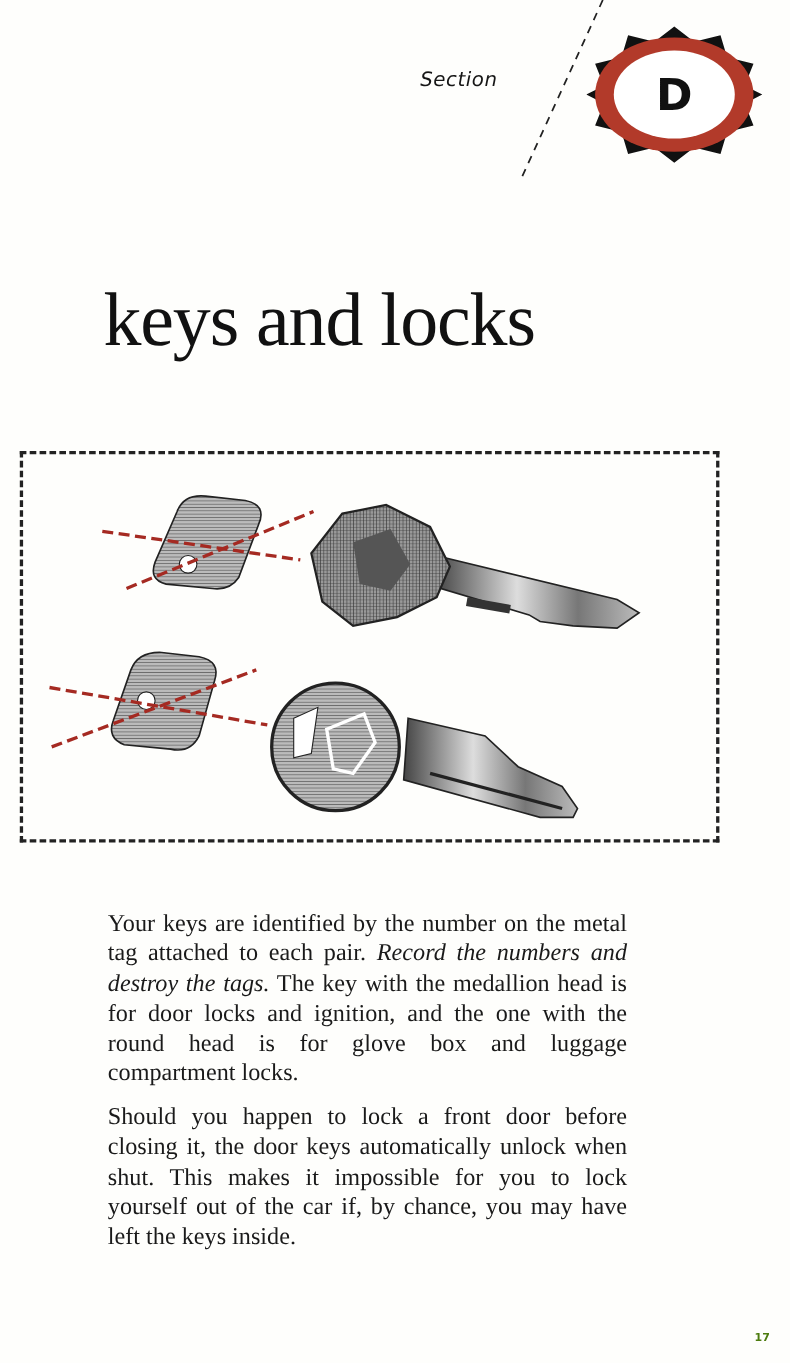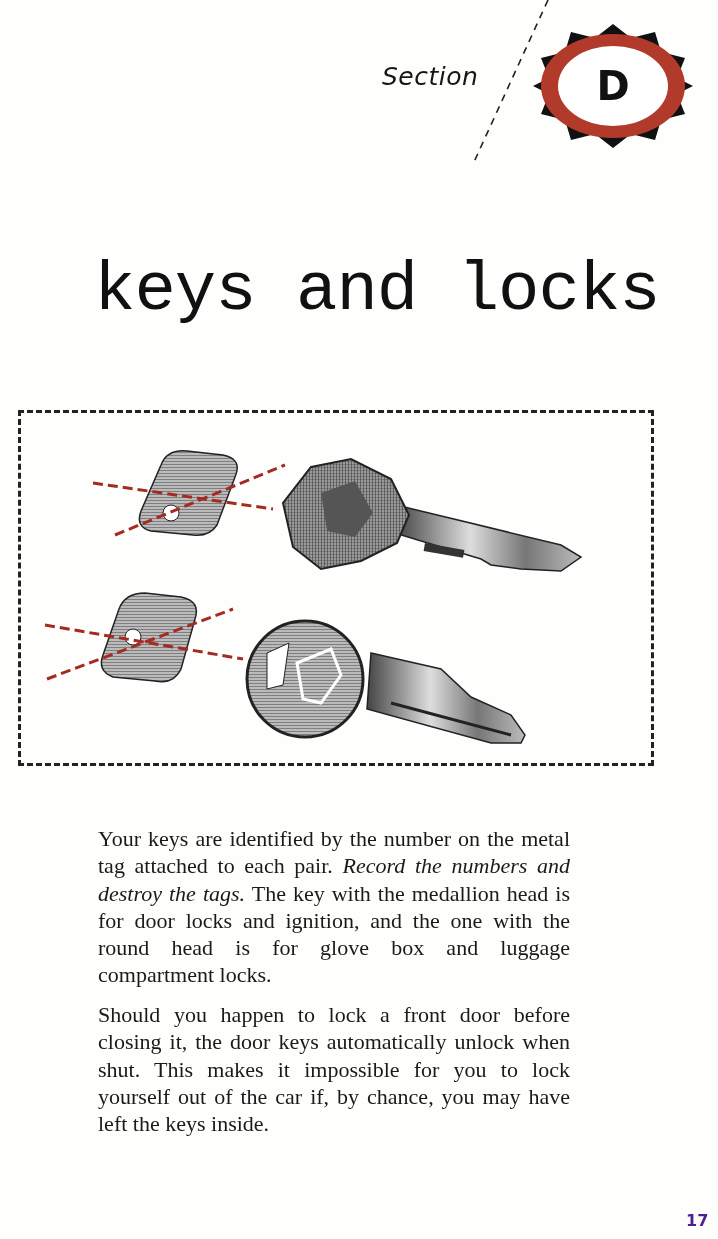--- a/index.html
+++ b/index.html
@@ -1,27 +1,27 @@
 <!DOCTYPE html>
 <html><head>
 <meta charset="utf-8">
 <style>
   html, body { margin:0; padding:0; }
   body { width:718px; height:1239px; background:#fefefc; position:relative; overflow:hidden; font-family:"DejaVu Serif", serif; color:#151515; }
-  .section-label { position:absolute; left:382px; top:62px; font-family:"DejaVu Sans", sans-serif; font-size:25px; font-style:italic; color:#161616; letter-spacing:0.5px; }
+  .section-label { position:absolute; left:382px; top:62px; font-family:"DejaVu Sans", sans-serif; font-size:18px; font-style:italic; color:#161616; letter-spacing:0.5px; }
   .slash { position:absolute; left:0; top:0; }
   .badge { position:absolute; left:533px; top:22px; width:160px; height:128px; }
-  .title { position:absolute; left:94px; top:252px; font-family:Liberation Mono, monospace; font-size:69px; color:#111; letter-spacing:-1px; white-space:nowrap; }
+  .title { position:absolute; left:94px; top:252px; font-family:Liberation Serif, serif; font-size:69px; color:#111; letter-spacing:-1px; white-space:nowrap; }
   .figure-box { position:absolute; left:18px; top:410px; width:636px; height:356px; border:3px dashed #222; box-sizing:border-box; }
   .figure-svg { position:absolute; left:0; top:0; }
   .body-text { position:absolute; left:98px; width:472px; font-family:"Liberation Serif", serif; font-size:22px; line-height:27.3px; text-align:justify; color:#1a1a1a; margin:0; }
   .p1 { top:825px; }
   .p2 { top:1001px; }
   .body-text em { font-style:italic; }
-  .page-number { position:absolute; left:686px; top:1211px; font-family:"DejaVu Sans", sans-serif; font-weight:bold; font-size:16px; color:#4c1d95; }
+  .page-number { position:absolute; left:686px; top:1211px; font-family:"DejaVu Sans", sans-serif; font-weight:bold; font-size:10px; color:#4d7c0f; }
 </style>
 </head>
 <body>
 
 <svg class="slash" width="718" height="200">
   <line x1="548" y1="0" x2="474" y2="162" stroke="#222" stroke-width="1.6" stroke-dasharray="7,6"></line>
 </svg>
 
 <div class="section-label">Section</div>
 

